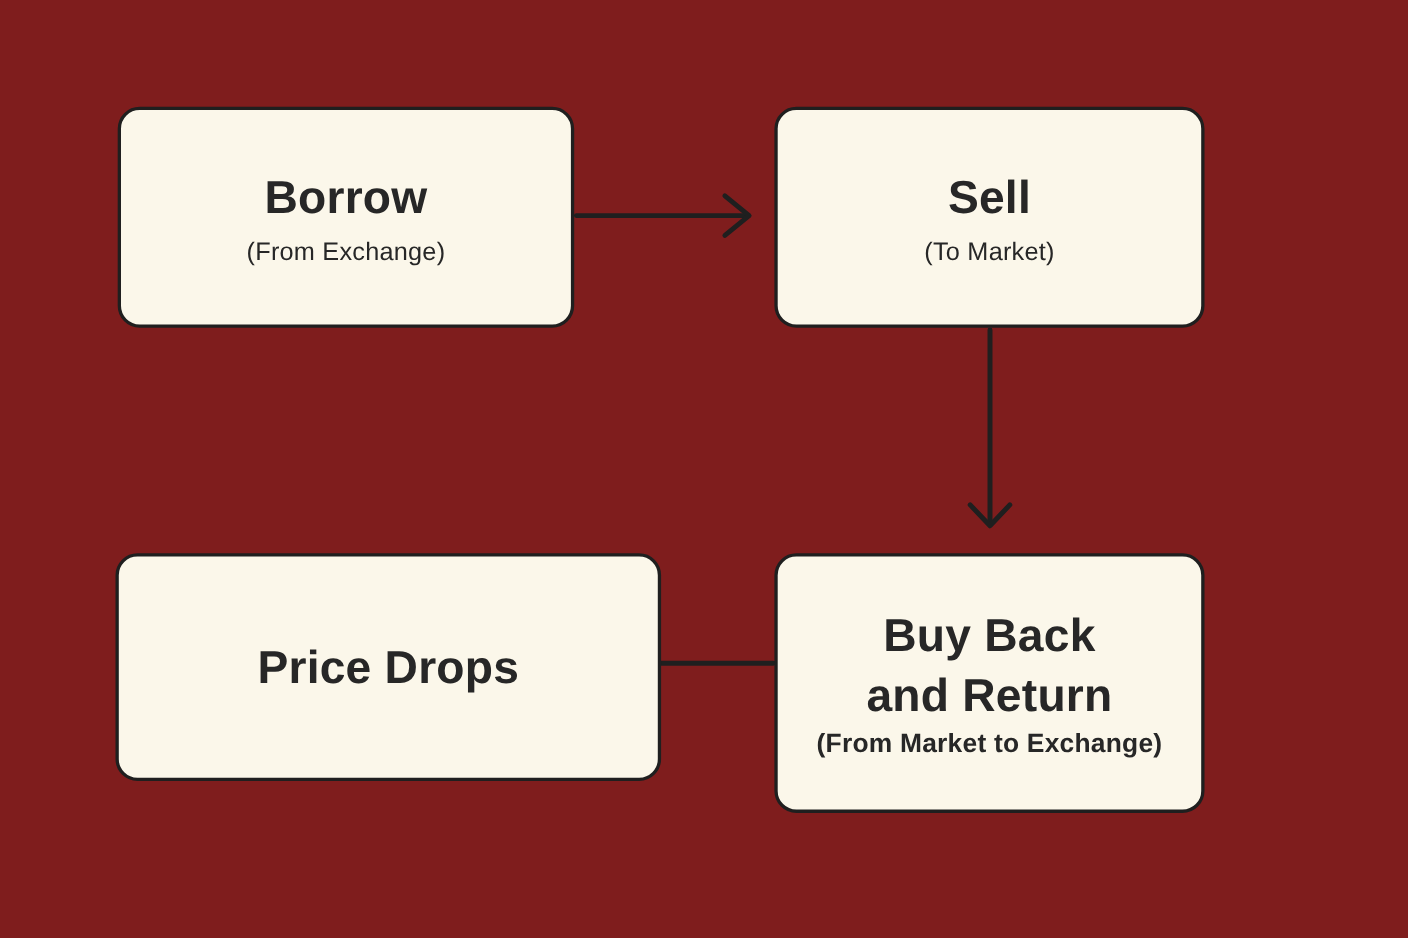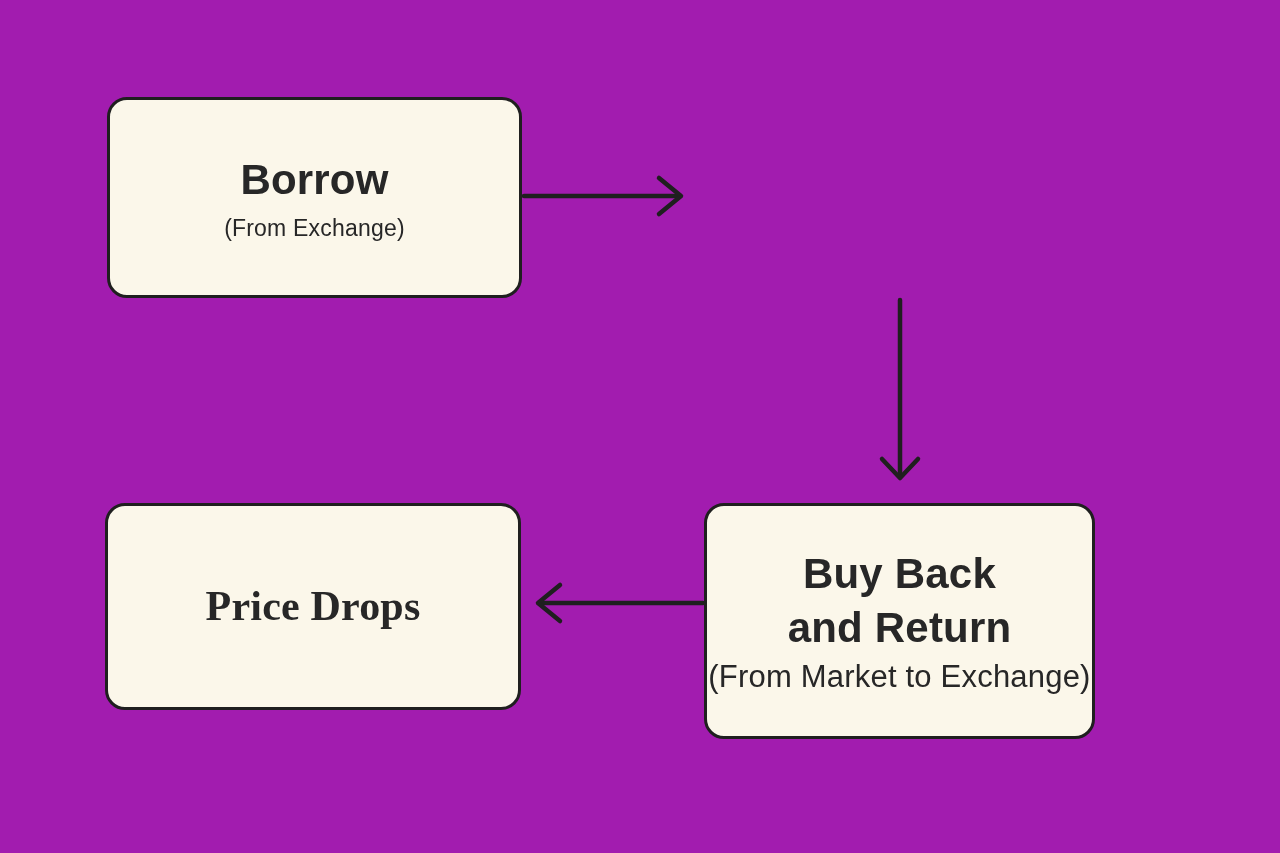--- a/index.html
+++ b/index.html
@@ -10,21 +10,21 @@
     width: 1280px;
     height: 853px;
     background: #FBF6E7;
     font-family: "Liberation Sans", sans-serif;
     overflow: hidden;
   }
   .canvas {
     position: relative;
     width: 1280px;
     height: 853px;
-    background: #a21caf;
+    background: #7f1d1d;
   }
   .arrows {
     position: absolute;
     left: 0;
     top: 0;
     width: 1280px;
     height: 853px;
     pointer-events: none;
   }
   .node {
@@ -49,22 +49,22 @@
   }
   .node-subtitle {
     font-size: 23px;
     font-weight: normal;
     margin-top: 8px;
     letter-spacing: 0.2px;
   }
   .node-borrow      { left: 107px; top: 97px;  width: 415px; height: 201px; }
   .node-sell        { left: 704px; top: 97px;  width: 391px; height: 201px; }
   .node-buy-back    { left: 704px; top: 503px; width: 391px; height: 236px; }
-  .node-buy-back .node-subtitle { font-size: 31px; margin-top: 5px; }
-  .node-price-drops { left: 105px; top: 503px; width: 416px; height: 207px; font-family: Liberation Serif, serif; }
+  .node-buy-back .node-subtitle { font-size: 24px; margin-top: 5px; font-weight: bold; }
+  .node-price-drops { left: 105px; top: 503px; width: 496px; height: 207px; }
 </style>
 </head>
 <body>
 
 <div class="canvas">
 
   <svg class="arrows" viewBox="0 0 1280 853" xmlns="http://www.w3.org/2000/svg" fill="none" stroke="#1F1F1F" stroke-width="4.5" stroke-linecap="round" stroke-linejoin="round">
     <g>
       <path d="M524 196 H677"></path>
       <path d="M659 178 L681 196 L659 214"></path>
@@ -77,20 +77,24 @@
       <path d="M703 603 H542"></path>
       <path d="M560 585 L538 603 L560 621"></path>
     </g>
   </svg>
 
   <div class="node node-borrow">
     <div class="node-title">Borrow</div>
     <div class="node-subtitle">(From Exchange)</div>
   </div>
 
+  <div class="node node-sell">
+    <div class="node-title">Sell</div>
+    <div class="node-subtitle">(To Market)</div>
+  </div>
 
   <div class="node node-buy-back">
     <div class="node-title">Buy Back
 and Return</div>
     <div class="node-subtitle">(From Market to Exchange)</div>
   </div>
 
   <div class="node node-price-drops">
     <div class="node-title">Price Drops</div>
   </div>

